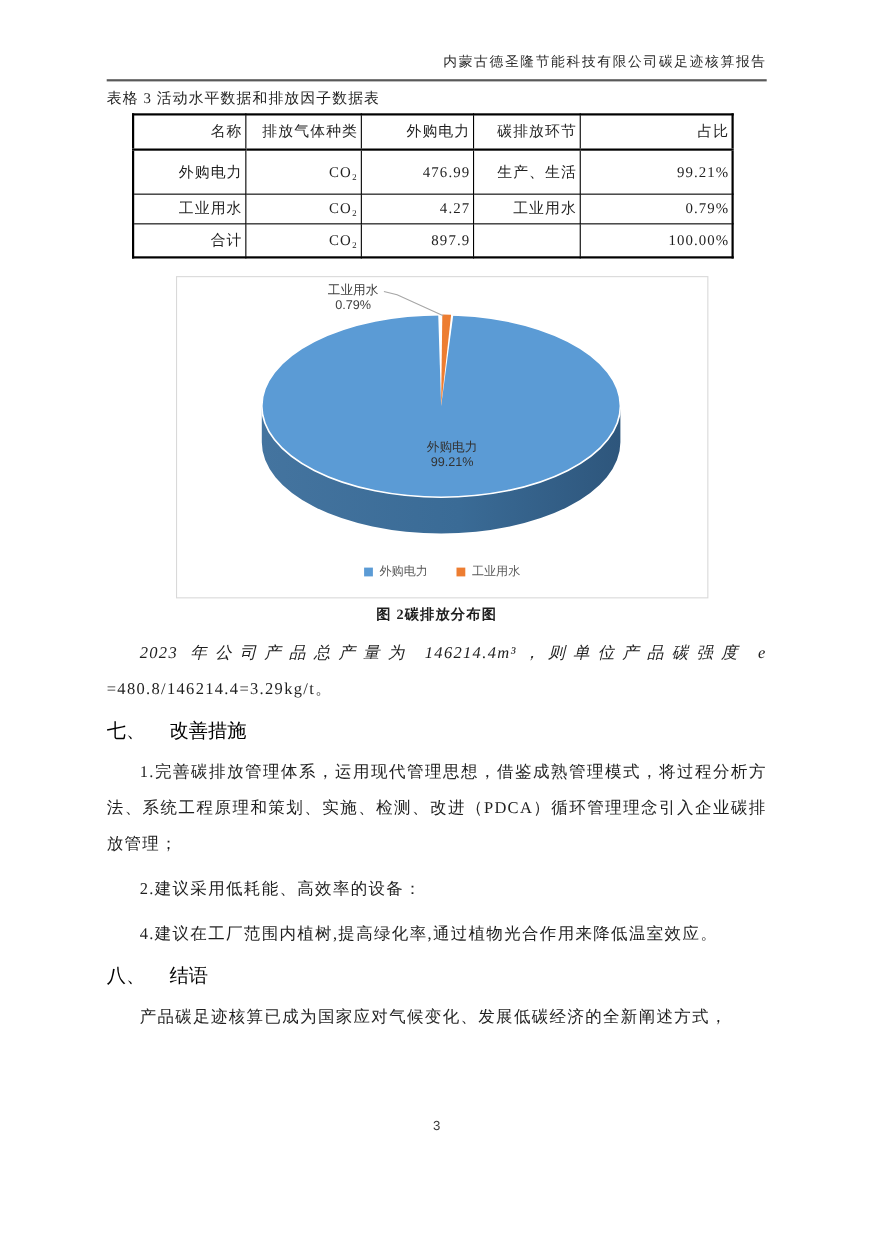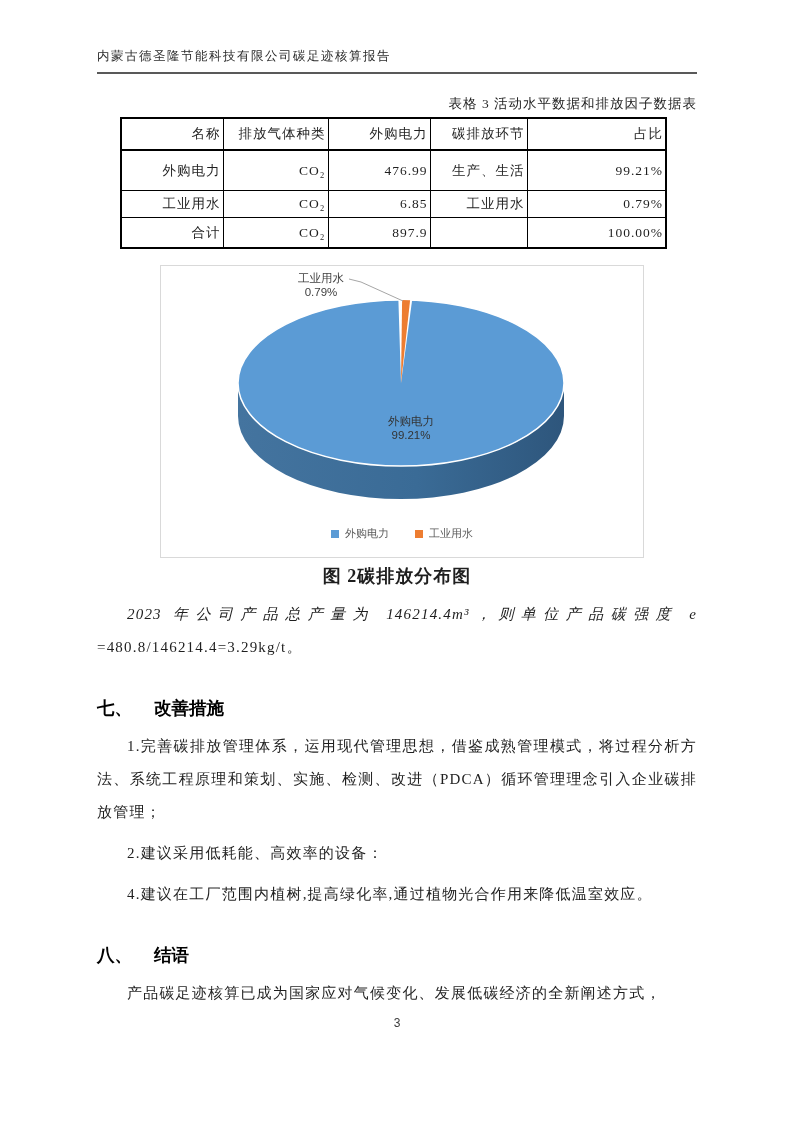--- a/index.html
+++ b/index.html
@@ -9,36 +9,36 @@
     margin:0 auto;
     background:#fff;
     font-family:"Liberation Serif","DejaVu Serif",serif;
     color:#1f1f1f;
     overflow:hidden;
     box-sizing:border-box;
     padding:48px 97px 0 97px;
   }
   
   .header-title{
-    text-align:left;
+    text-align:right;
     font-size:12.5px;
     letter-spacing:1.5px;
     color:#2b2b2b;
   }
   .header-rule{
     height:2px;
     background:#595959;
     margin-top:7px;
   }
   
   .table-caption{
-    text-align:right;
+    text-align:left;
     font-size:13.5px;
     letter-spacing:1px;
-    margin-top:21px;
+    margin-top:7px;
   }
   table.data-table{
     border-collapse:collapse;
     table-layout:fixed;
     width:545px;
     margin-left:23px;
     margin-top:4px;
     border:2px solid #000;
     font-size:13.5px;
   }
@@ -80,44 +80,44 @@
     left:0;top:260px;width:100%;
     display:flex;justify-content:center;align-items:center;gap:26px;
     font-size:11px;color:#595959;
   }
   .legend-item{display:flex;align-items:center;gap:6px;}
   .swatch{display:inline-block;width:8px;height:8px;}
   
   .fig-caption{
     text-align:center;
     font-weight:bold;
-    font-size:18px;
+    font-size:13px;
     letter-spacing:1px;
     margin-top:6px;
   }
   .body-line, .body-para{
     margin:0;
     font-size:15px;
     line-height:33px;
     letter-spacing:1.2px;
   }
   .indent{text-indent:2em;}
   .justify-all{text-align:justify;text-align-last:justify;}
   .body-para{
     text-align:justify;
     text-indent:2em;
     margin-top:8px;
   }
   .first-para{margin-top:10px;font-style:italic;}
   h2.sec{
     font-family:"Liberation Sans","DejaVu Sans",sans-serif;
     font-size:17.5px;
-    font-weight:bold;
+    font-weight:normal;
     color:#000;
-    margin:32px 0 10px 0;
+    margin:8px 0 10px 0;
   }
   h2.sec .sec-no{margin-right:22px;}
   .page-number{
     position:absolute;
     left:0;top:1016px;width:794px;
     text-align:center;
     font-size:12px;
     color:#3a3a3a;
     font-family:"Liberation Sans","DejaVu Sans",sans-serif;
   }
@@ -153,21 +153,21 @@
       <tr class="row-tall">
         <td>外购电力</td>
         <td>CO₂</td>
         <td>476.99</td>
         <td>生产、生活</td>
         <td>99.21%</td>
       </tr>
       <tr class="row-mid">
         <td>工业用水</td>
         <td>CO₂</td>
-        <td>6.85</td>
+        <td>4.27</td>
         <td>工业用水</td>
         <td>0.79%</td>
       </tr>
       <tr class="row-sum">
         <td>合计</td>
         <td>CO₂</td>
         <td>897.9</td>
         <td></td>
         <td>100.00%</td>
       </tr>

